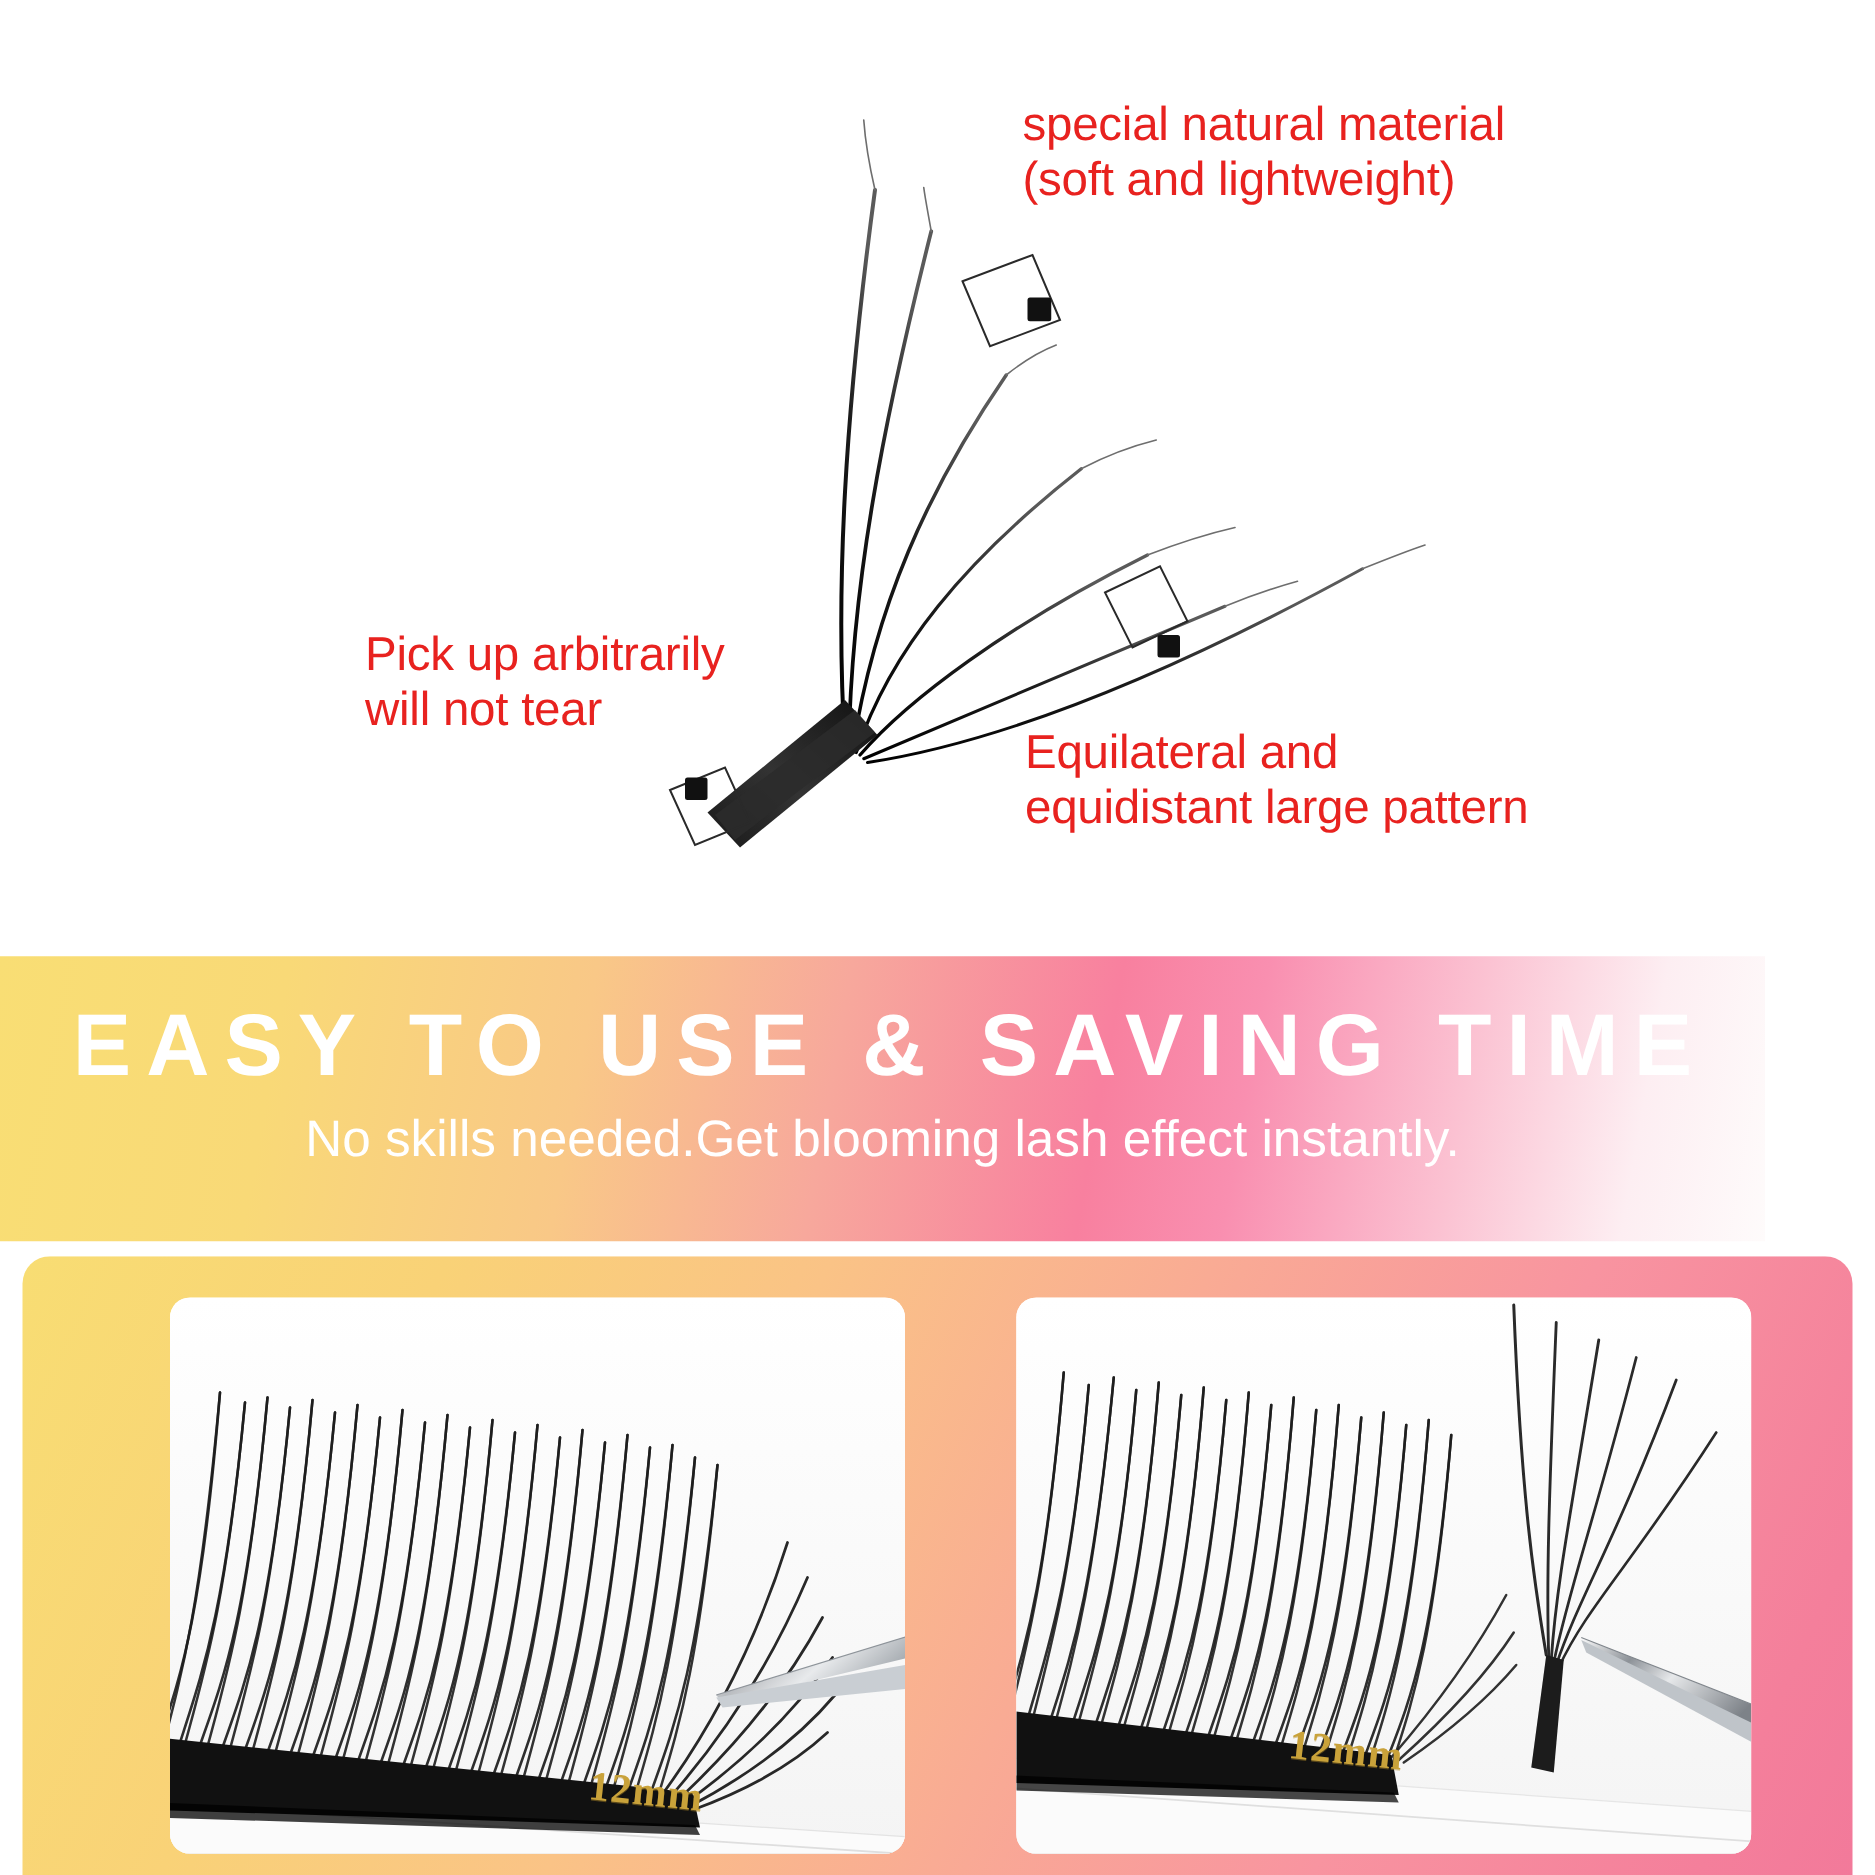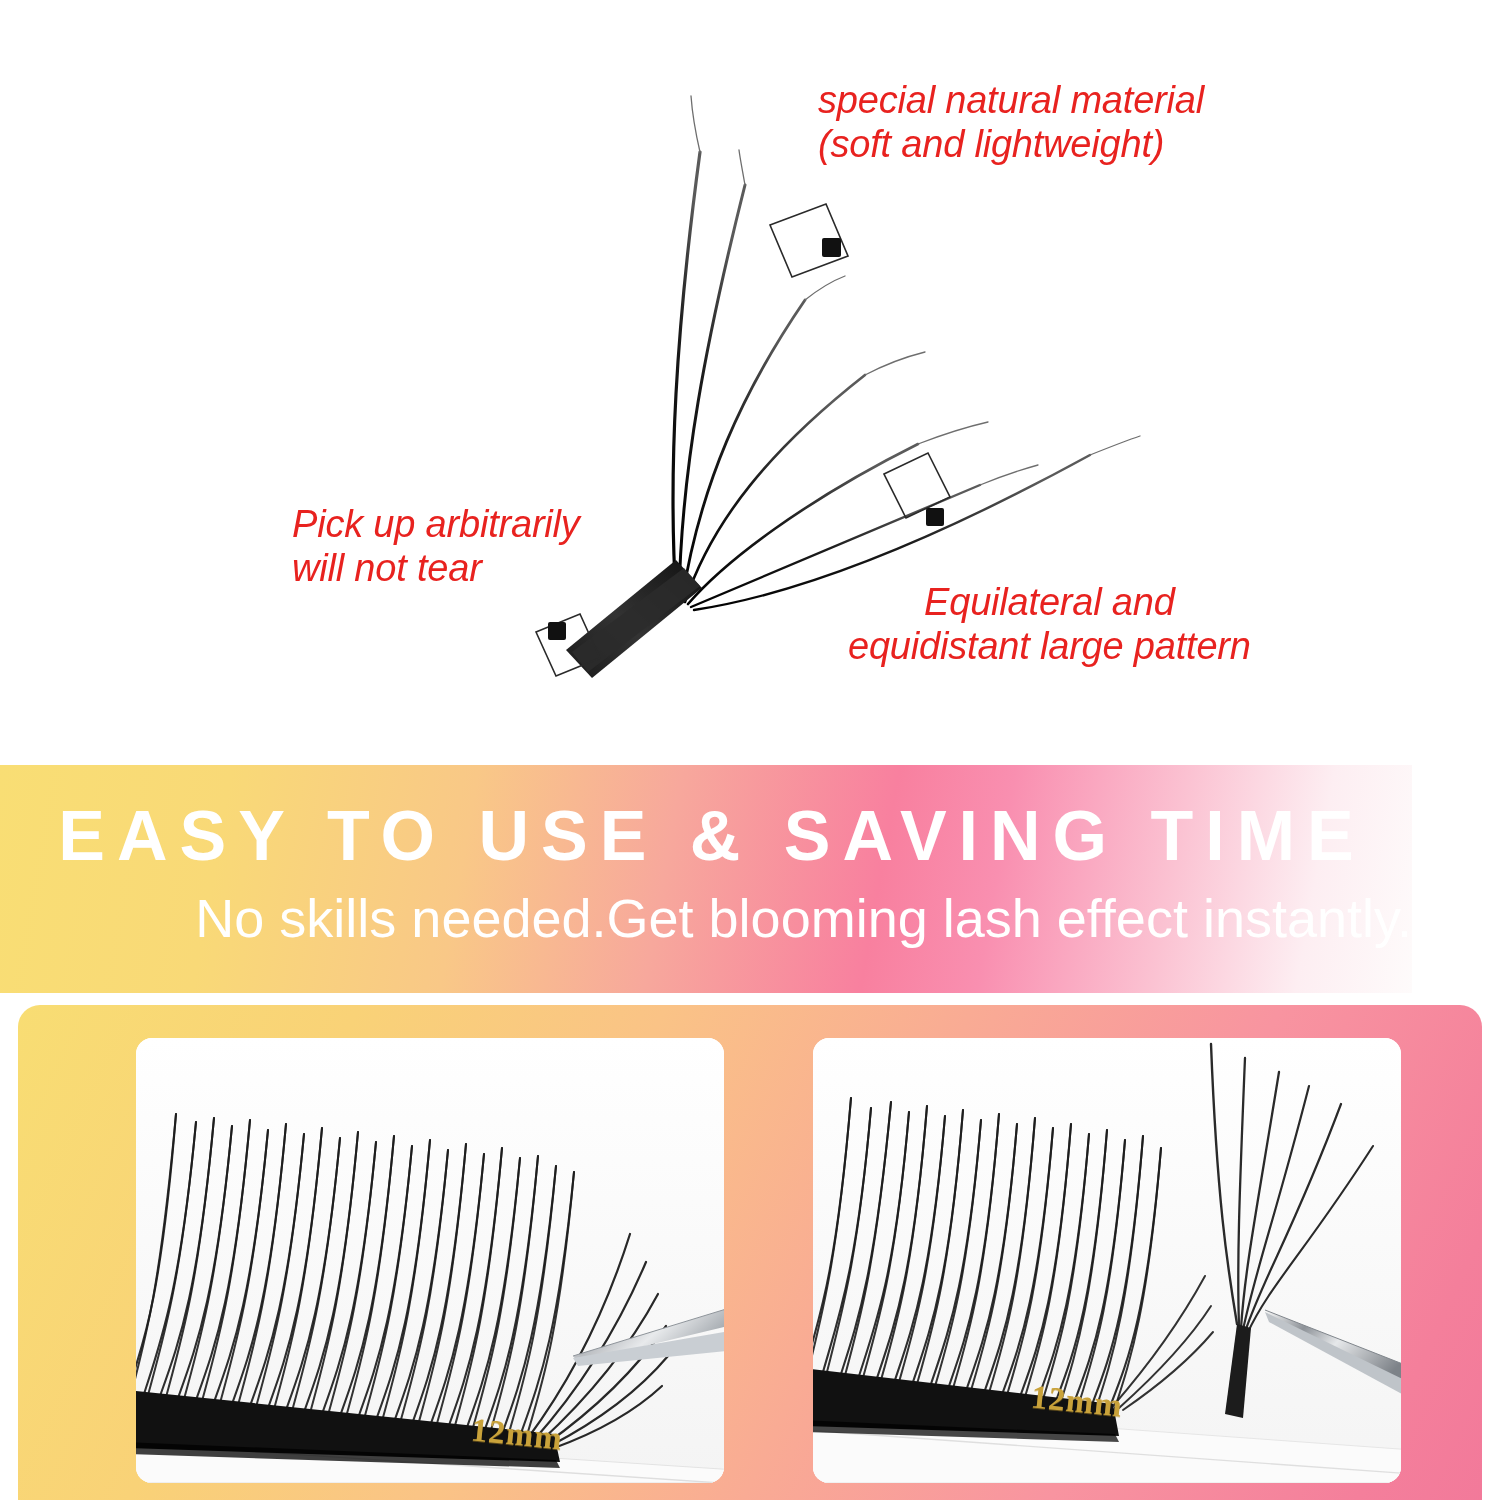--- a/index.html
+++ b/index.html
@@ -7,36 +7,36 @@
     width:1500px;height:1500px;
     background:#ffffff;
     font-family:"Liberation Sans", sans-serif;
     overflow:hidden;
     position:relative;
   }
 
   
   #diagram-section{
     position:absolute;left:0;top:0;width:1500px;height:765px;
-    background:#ffffff;overflow:hidden;font-style:italic;
+    background:#ffffff;overflow:hidden;
   }
   #diagram-svg{position:absolute;left:0;top:0;width:1500px;height:765px;}
 
   .callout{
     position:absolute;
     color:#e8221f;
     font-family:"Liberation Sans", sans-serif;
     font-size:38px;
     line-height:1.16;
     white-space:pre-line;
     letter-spacing:-0.2px;
   }
   #callout-material{left:818px;top:78px;}
   #callout-pickup{left:292px;top:502px;}
-  #callout-pattern{left:848px;top:580px;text-align:center;}
+  #callout-pattern{left:820px;top:580px;}
 
   
   #banner-section{
     position:absolute;left:0;top:765px;width:1412px;height:228px;
     background:linear-gradient(100deg,
        #f9de74 0%,
        #f9d977 16%,
        #f9c887 33%,
        #f7a89c 47%,
        #f8809f 62%,
@@ -52,23 +52,23 @@
     color:#ffffff;
     font-size:70px;
     font-weight:bold;
     letter-spacing:12px;
     text-indent:12px;
     line-height:1;
     font-family:"Liberation Sans", sans-serif;
   }
   #banner-subtitle{
     position:absolute;left:0;right:0;top:126px;
-    text-align:right;
+    text-align:center;
     color:#ffffff;
-    font-size:54px;
+    font-size:41px;
     font-weight:normal;
     letter-spacing:0px;
     line-height:1;
     font-family:"Liberation Sans", sans-serif;
   }
 
   
   #photo-section{
     position:absolute;left:0;top:1005px;width:1500px;height:495px;
     overflow:hidden;

